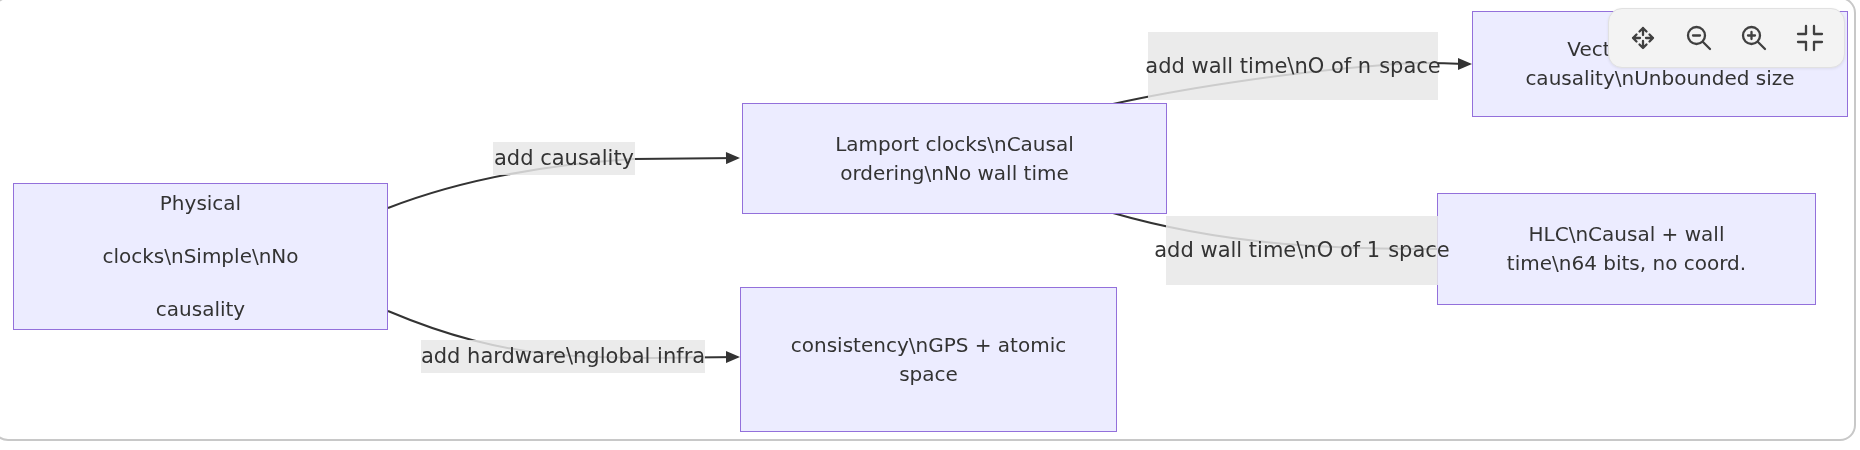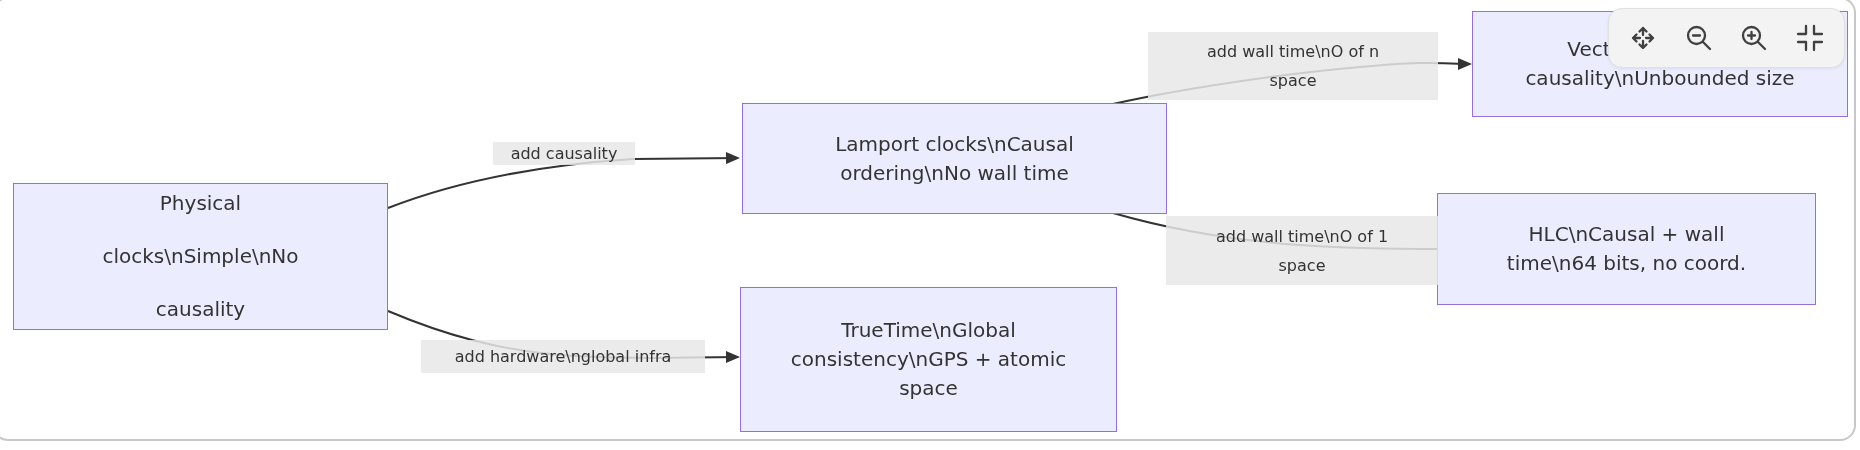--- a/index.html
+++ b/index.html
@@ -6,31 +6,31 @@
   .stage{position:relative;width:1860px;height:450px;overflow:hidden;background:#ffffff;
          font-family:"DejaVu Sans","Liberation Sans",sans-serif;color:#333;}
   .frame{position:absolute;left:-8px;top:-3px;width:1864px;height:444px;box-sizing:border-box;
          border:2px solid #c8c8c8;border-radius:16px;background:transparent;z-index:0;}
   .edges{position:absolute;left:0;top:0;width:1860px;height:450px;z-index:1;}
   .node{position:absolute;box-sizing:border-box;background:#ECECFF;border:1.4px solid #9370DB;
         display:flex;flex-direction:column;align-items:center;justify-content:center;
         text-align:center;font-size:20px;line-height:29px;z-index:2;}
   .node .ln{white-space:nowrap;}
   .edge-label{position:absolute;box-sizing:border-box;background:rgba(232,232,232,0.85);
-        display:flex;flex-direction:column;align-items:center;justify-content:center;
-        text-align:center;font-size:16px;line-height:29px;z-index:3;}
+        display:flex;flex-direction:row;align-items:center;justify-content:center;
+        text-align:center;font-size:21px;line-height:29px;z-index:3;}
   .edge-label .ln{white-space:nowrap;padding:0 4px;}
   
   #node-physical{left:13px;top:183px;width:375px;height:147px;gap:24px;}
   #node-lamport{left:742px;top:103px;width:425px;height:111px;}
   #node-truetime{left:740px;top:287px;width:377px;height:145px;}
   #node-vector{left:1472px;top:11px;width:376px;height:106px;}
   #node-hlc{left:1437px;top:193px;width:379px;height:112px;}
   
-  #elabel-causality{left:493px;top:142px;width:142px;height:23px;}
+  #elabel-causality{left:493px;top:142px;width:142px;height:33px;}
   #elabel-hardware{left:421px;top:340px;width:284px;height:33px;}
   #elabel-walltime-n{left:1148px;top:32px;width:290px;height:68px;}
   #elabel-walltime-1{left:1166px;top:216px;width:272px;height:69px;}
   
   .toolbar{position:absolute;left:1608px;top:8px;width:237px;height:60px;box-sizing:border-box;
         background:#f3f3f3;border:1px solid #e1e1e1;border-radius:14px;
         box-shadow:0 1px 3px rgba(0,0,0,0.07);display:flex;align-items:center;
         justify-content:space-between;padding:0 12px;z-index:10;}
   .tool-btn{width:44px;height:48px;display:flex;align-items:center;justify-content:center;
         cursor:pointer;border-radius:8px;}
@@ -62,21 +62,20 @@
     <div class="ln">clocks\nSimple\nNo</div>
     <div class="ln">causality</div>
   </div>
 
   <div class="node" id="node-lamport">
     <div class="ln">Lamport clocks\nCausal</div>
     <div class="ln">ordering\nNo wall time</div>
   </div>
 
   <div class="node" id="node-truetime">
-    <div class="ln">TrueTime\nGlobal</div>
     <div class="ln">consistency\nGPS + atomic</div>
     <div class="ln">space</div>
   </div>
 
   <div class="node" id="node-vector">
     <div class="ln">Vector clocks\nFull</div>
     <div class="ln">causality\nUnbounded size</div>
   </div>
 
   <div class="node" id="node-hlc">

